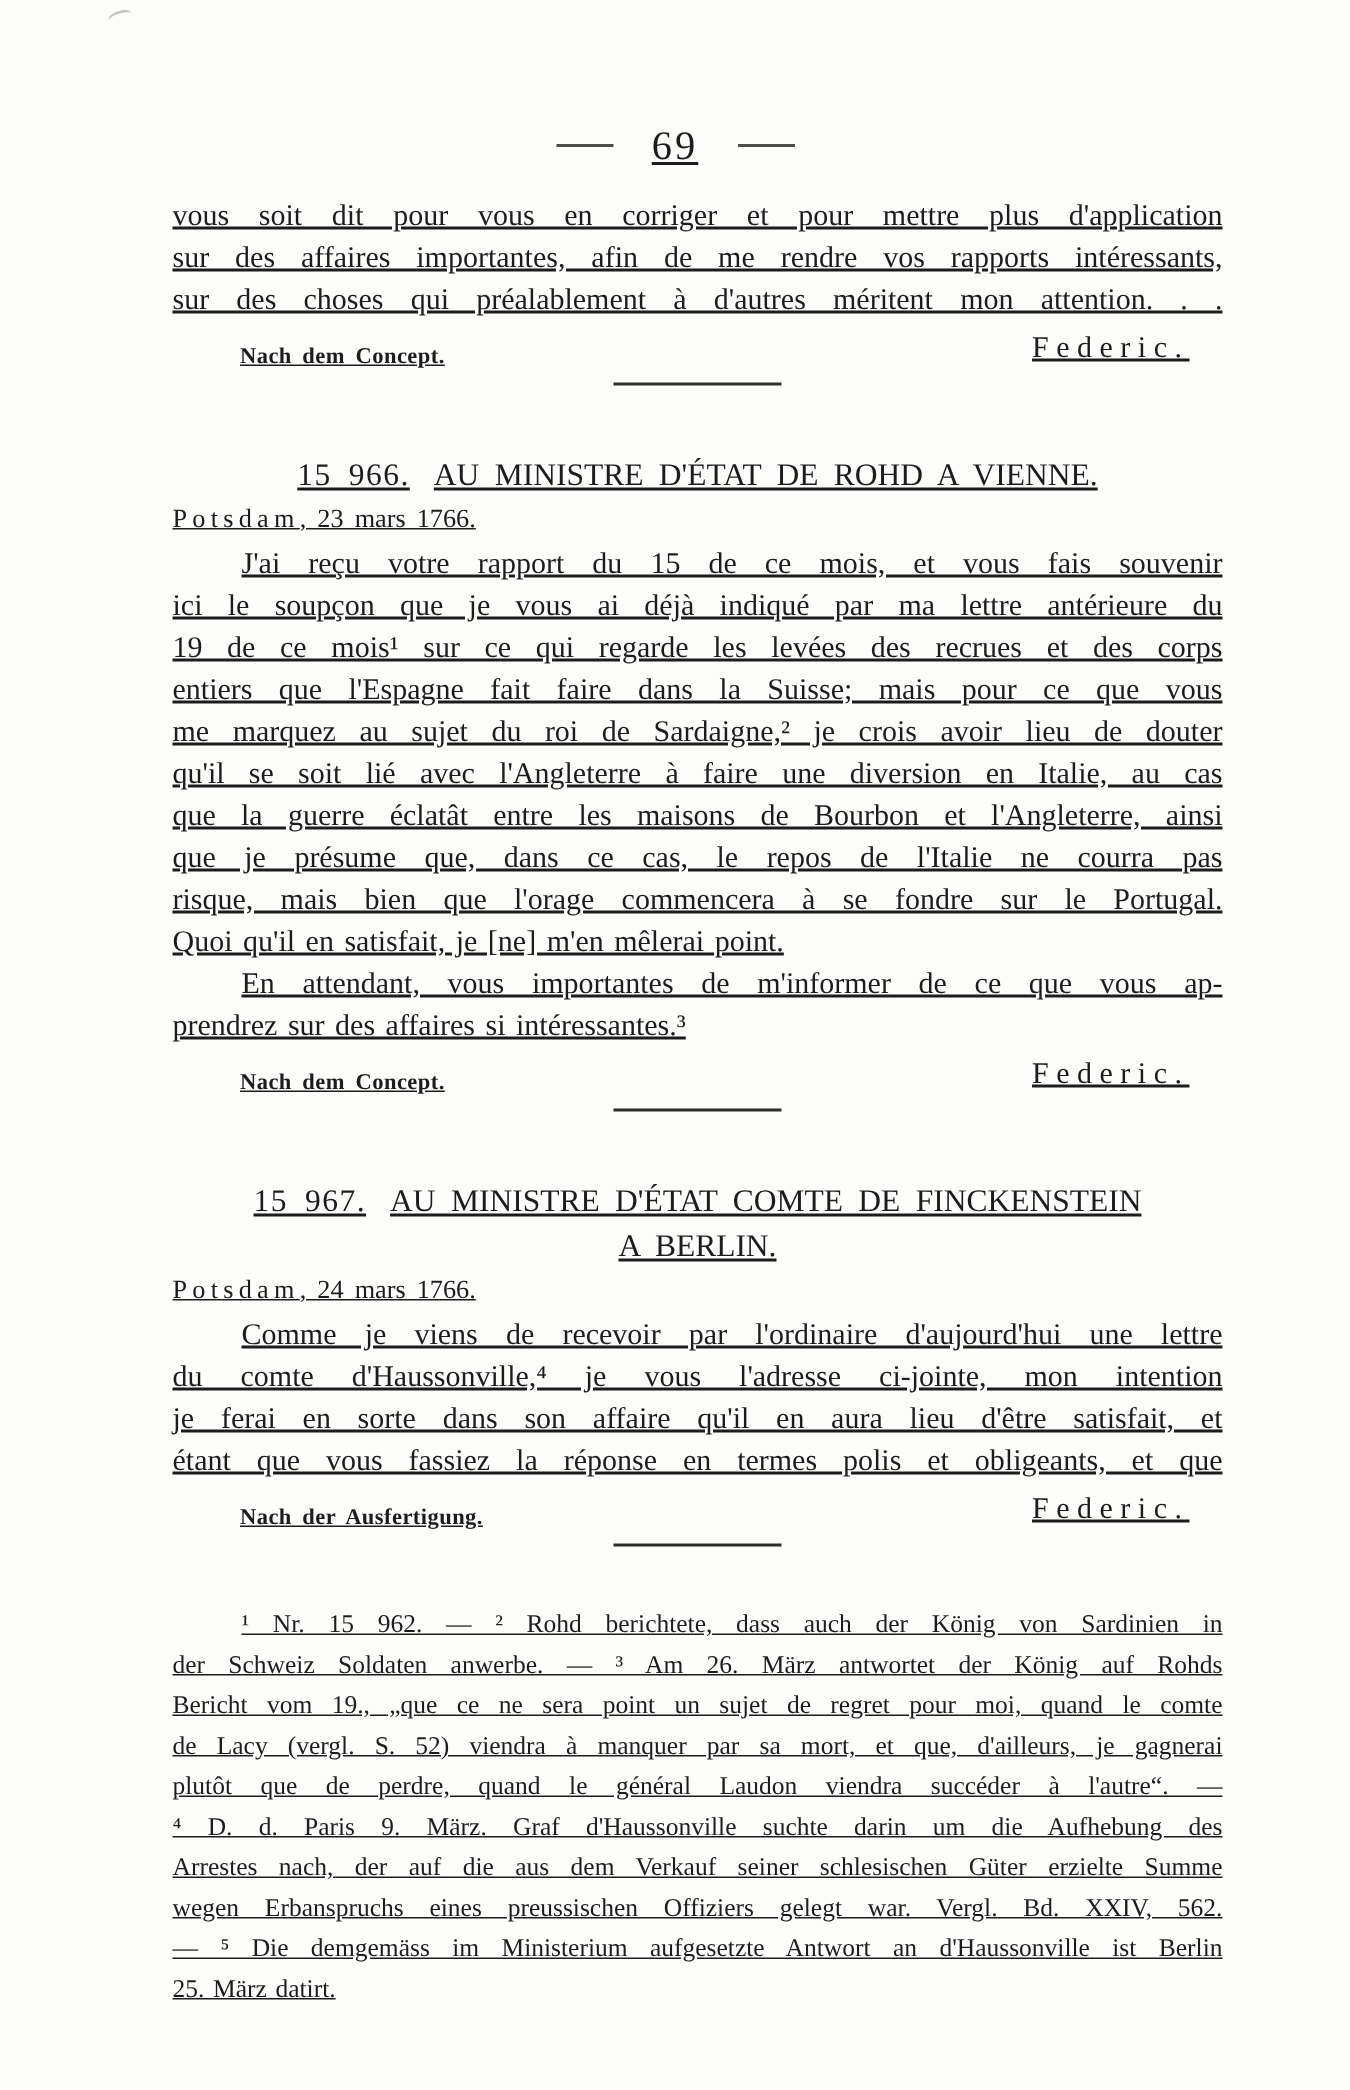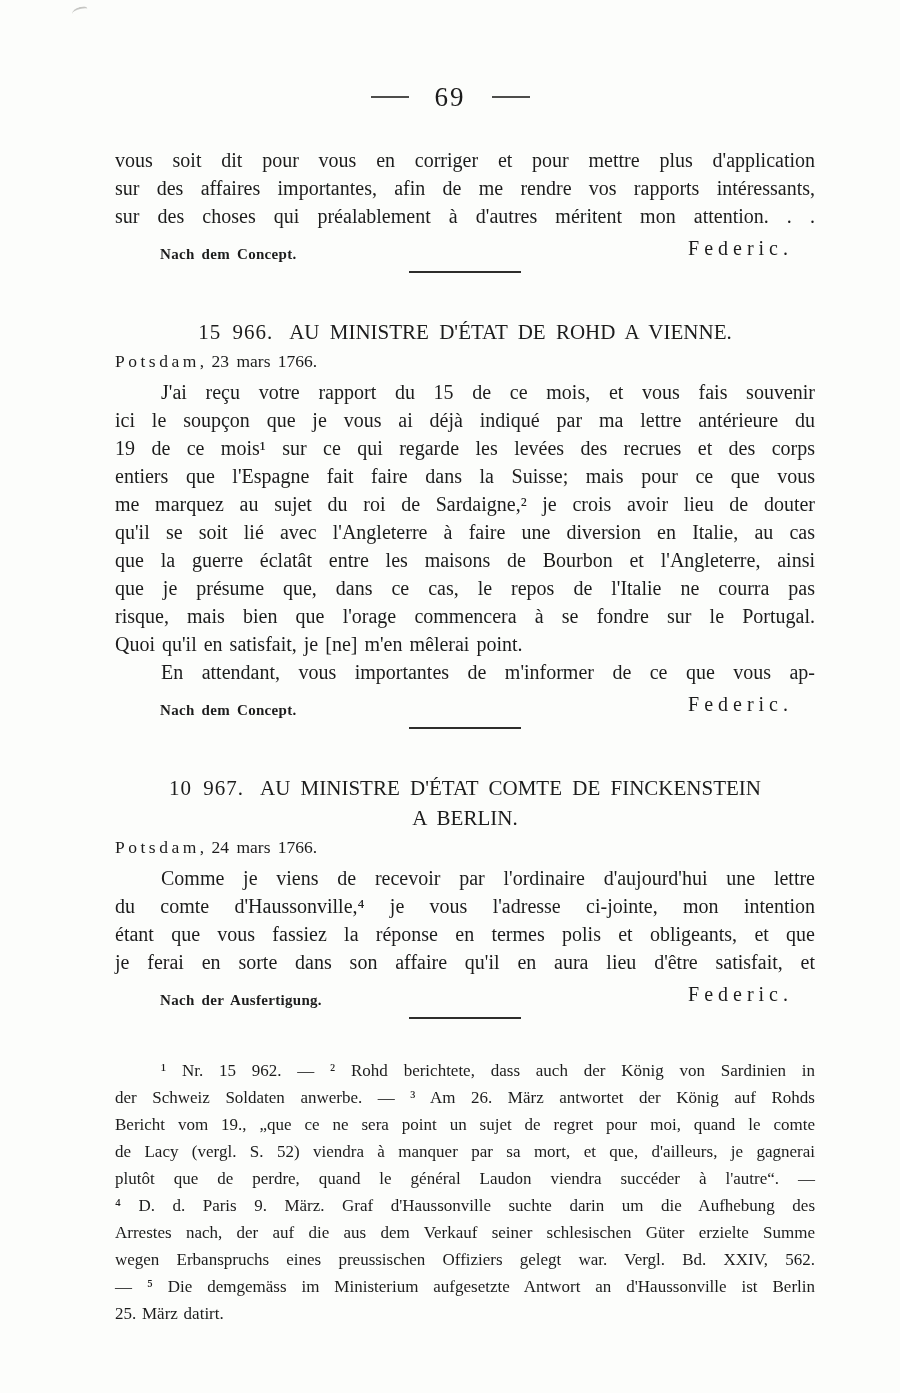--- a/index.html
+++ b/index.html
@@ -8,20 +8,21 @@
     background: #fcfdfb;
     font-family: "Liberation Serif", "DejaVu Serif", serif;
     color: #1c1c1c;
   }
   .page {
     position: relative;
     width: 900px;
     height: 1393px;
     overflow: hidden;
     background: #fcfdfb;
+    text-decoration: underline;
   }
   .artifact {
     position: absolute;
     left: 72px; top: 7px;
     width: 16px; height: 7px;
     border-top: 2px solid #9a9a97;
     border-radius: 60% 40% 0 0;
     transform: rotate(-12deg);
     opacity: .55;
   }
@@ -42,21 +43,21 @@
   .pn-dash {
     width: 38px; height: 2px;
     background: #4d4d4b;
   }
   .pagenum {
     font-size: 27px;
     letter-spacing: 2px;
     line-height: 30px;
   }
   
-  .bodyblock { margin-top: 32px; }
+  .bodyblock { margin-top: 16px; }
   .para { margin: 0; }
   .tline {
     font-size: 20px;
     line-height: 28px;
     word-spacing: 2px;
     text-align: justify;
     text-align-last: justify;
     white-space: normal;
   }
   .tline.lastline { text-align-last: left; }
@@ -160,43 +161,44 @@
             <div class="tline">entiers que l'Espagne fait faire dans la Suisse; mais pour ce que vous</div>
             <div class="tline">me marquez au sujet du roi de Sardaigne,² je crois avoir lieu de douter</div>
             <div class="tline">qu'il se soit lié avec l'Angleterre à faire une diversion en Italie, au cas</div>
             <div class="tline">que la guerre éclatât entre les maisons de Bourbon et l'Angleterre, ainsi</div>
             <div class="tline">que je présume que, dans ce cas, le repos de l'Italie ne courra pas</div>
             <div class="tline">risque, mais bien que l'orage commencera à se fondre sur le Portugal.</div>
             <div class="tline lastline">Quoi qu'il en satisfait, je [ne] m'en mêlerai point.</div>
           </div>
           <div class="para">
             <div class="tline firstline">En attendant, vous importantes de m'informer de ce que vous ap-</div>
+            <div class="tline lastline">prendrez sur des affaires si intéressantes.³</div>
           </div>
         </div>
       <div class="attr-row">
         <span class="attribution">Nach dem Concept.</span>
         <span class="signature">Federic.</span>
       </div>
       <div class="rule"></div>
     </div>
 
     <div>
       <div class="letter-head">
-        <span class="letter-number">10 967.</span><span>AU MINISTRE D'ÉTAT COMTE DE FINCKENSTEIN</span>
+        <span class="letter-number">15 967.</span><span>AU MINISTRE D'ÉTAT COMTE DE FINCKENSTEIN</span>
       </div>
       <div class="head-line2">A BERLIN.</div>
       <div class="dateline">
         <span class="place">Potsdam</span><span>, 24 mars 1766.</span>
       </div>
       <div class="letter-body">
           <div class="para">
             <div class="tline firstline">Comme je viens de recevoir par l'ordinaire d'aujourd'hui une lettre</div>
             <div class="tline">du comte d'Haussonville,⁴ je vous l'adresse ci-jointe, mon intention</div>
+            <div class="tline">je ferai en sorte dans son affaire qu'il en aura lieu d'être satisfait, et</div>
             <div class="tline">étant que vous fassiez la réponse en termes polis et obligeants, et que</div>
-            <div class="tline">je ferai en sorte dans son affaire qu'il en aura lieu d'être satisfait, et</div>
           </div>
         </div>
       <div class="attr-row">
         <span class="attribution">Nach der Ausfertigung.</span>
         <span class="signature">Federic.</span>
       </div>
       <div class="rule"></div>
     </div>
 
     <div class="footnotes">

